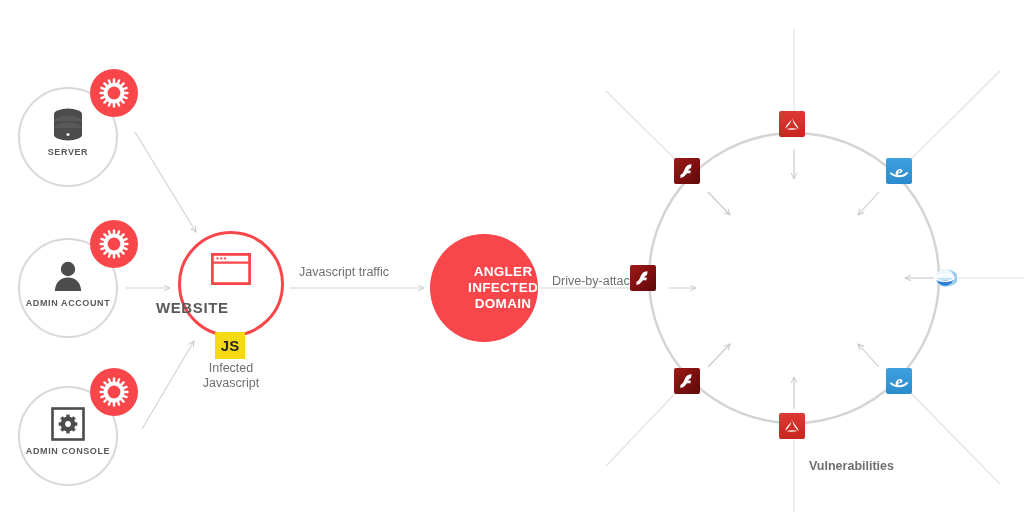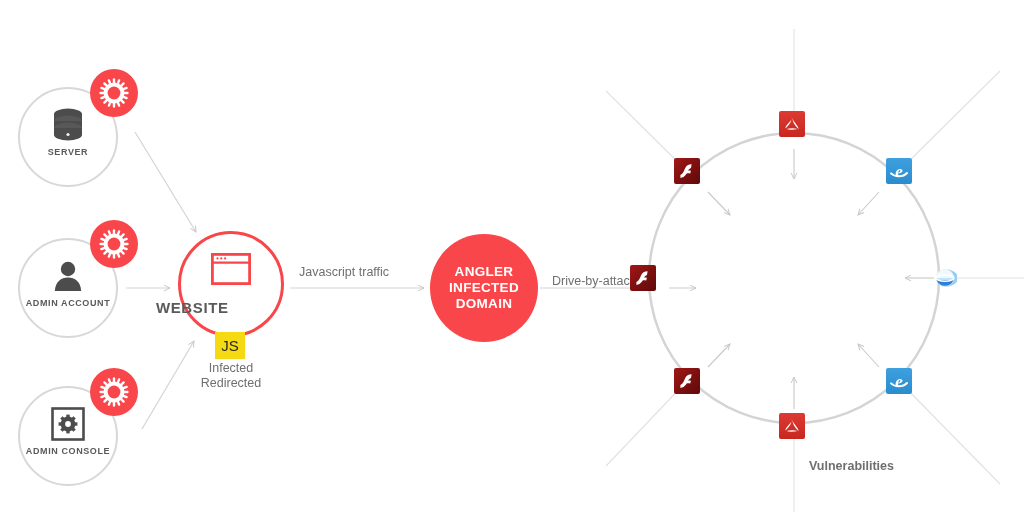--- a/index.html
+++ b/index.html
@@ -44,33 +44,33 @@
     border:3px solid #f9464a;box-sizing:border-box;
   }
   #website-icon{position:absolute;left:33px;top:22px;width:40px;height:32px;}
   #website-label{
     position:absolute;left:-22px;top:68px;width:150px;text-align:left;
     font-size:15px;font-weight:bold;letter-spacing:.6px;color:#5a5a5a;
   }
   #js-badge{
     position:absolute;left:37px;top:101px;width:30px;height:27px;
     background:#f5d913;color:#262626;
-    font-size:15px;font-weight:normal;
+    font-size:15px;font-weight:bold;
     display:flex;align-items:center;justify-content:center;
   }
   #js-caption{
     position:absolute;left:-22px;top:130px;width:150px;text-align:center;
     font-size:12.5px;color:#6f6f6f;line-height:15px;
   }
 
   
   #angler{
     position:absolute;left:430px;top:205px;width:108px;height:108px;
     border-radius:50%;background:#f9464a;
-    display:flex;align-items:center;justify-content:center;
+    display:flex;align-items:center;justify-content:flex-end;
     text-align:center;
     color:#ffffff;font-size:13.5px;font-weight:bold;line-height:16px;
     letter-spacing:.3px;
   }
 
   
   .edge-label{position:absolute;font-size:12.5px;color:#6f6f6f;white-space:nowrap;}
   #lbl-redirect{left:299px;top:236px;}
   #lbl-driveby{left:552px;top:245px;}
   #lbl-vuln{left:809px;top:430px;font-weight:bold;}
@@ -275,21 +275,21 @@
           <circle cx="6.5" cy="5.4" r="1.1"></circle>
             <circle cx="10.3" cy="5.4" r="1.1"></circle>
             <circle cx="14.1" cy="5.4" r="1.1"></circle>
         </g>
       </svg>
     </div>
     <div id="website-label">WEBSITE</div>
     <div id="js-badge">JS</div>
     <div id="js-caption">
       <span>Infected</span><br>
-      <span>Redirected</span>
+      <span>Javascript</span>
     </div>
   </div>
 
   <div id="angler">
     <div>
       <span>ANGLER</span><br>
       <span>INFECTED</span><br>
       <span>DOMAIN</span>
     </div>
   </div>

